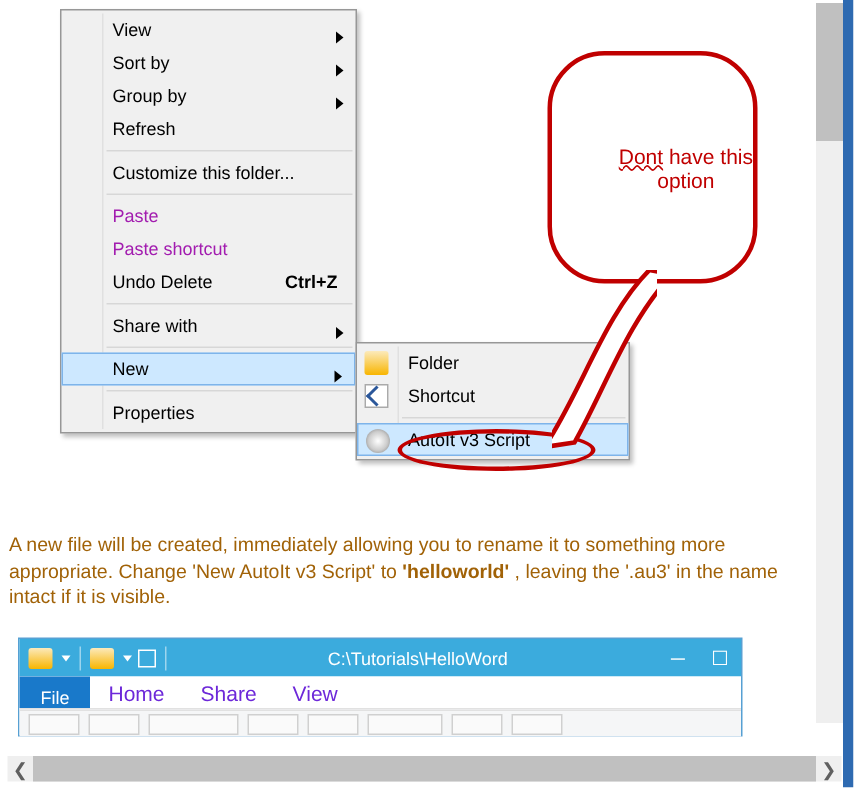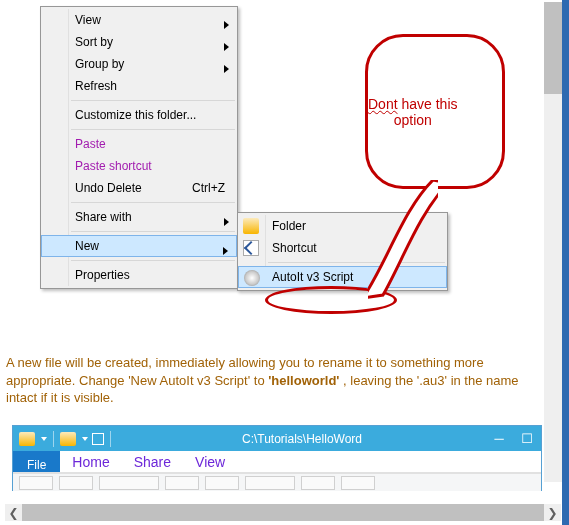--- a/index.html
+++ b/index.html
@@ -22,26 +22,26 @@
   .menu1 {
     position: absolute; top: 6px; left: 40px; width: 198px;
     background: #f0f0f0; border: 1px solid #979797;
     box-shadow: 2px 2px 3px rgba(0,0,0,.25);
     padding: 2px 0;
   }
   .menu1 .gutter { position:absolute; top:2px; bottom:2px; left:2px; width:26px; background:#f0f0f0; border-right:1px solid #e0e0e0;}
   .mi { position:relative; height:22px; line-height:22px; padding-left:34px; padding-right:8px; color:#000; }
   .mi.disabled { color:#a21caf; }
   .mi .arrow { position:absolute; right:8px; top:5px; }
-  .mi .shortcut { position:absolute; right:12px; }
+  .mi .shortcut { position:absolute; right:12px;font-weight:bold; }
   .sep { height:1px; margin:3px 2px 3px 30px; background:#d7d7d7; }
   .mi.selected { background:#cde8ff; border:1px solid #7eb4ea; padding-left:33px; height:22px; line-height:20px;}
   
   .menu2 {
-    position: absolute; top: 212px; left: 237px; width: 211px;
+    position: absolute; top: 228px; left: 237px; width: 183px;
     background: #f0f0f0; border:1px solid #979797;
     box-shadow: 2px 2px 3px rgba(0,0,0,.25);
     padding:2px 0;
   }
   .menu2 .gutter { position:absolute; top:2px; bottom:2px; left:2px; width:26px; background:#f0f0f0; border-right:1px solid #e0e0e0;}
   .si { position:relative; height:22px; line-height:22px; padding-left:34px; padding-right:8px; }
   .si.selected { background:#cde8ff; border:1px solid #7eb4ea; padding-left:33px; line-height:20px;}
   .si .ico { position:absolute; left:5px; top:3px; width:16px; height:16px; }
   
   .ico-folder { background: linear-gradient(#fceabb,#f8b500); border-radius:2px; }
@@ -49,40 +49,40 @@
   .ico-shortcut::after { content:""; position:absolute; left:2px; top:2px; width:8px; height:8px; border-left:2px solid #2b579a; border-bottom:2px solid #2b579a; transform:rotate(45deg);}
   .ico-autoit { background:radial-gradient(circle at 50% 50%, #fff 0%, #ccc 55%, #777 100%); border-radius:50%; }
   .ico-bitmap { background: linear-gradient(135deg,#7db9e8 0%,#fff 40%,#d76b6b 70%,#9ed89e 100%); border:1px solid #888;}
   .tri { width:0;height:0;border-top:4px solid transparent;border-bottom:4px solid transparent;border-left:5px solid #000; display:inline-block;}
   
   .callout {
     position:absolute; top: 34px; left: 365px; width: 140px; height: 155px;
     border: 3px solid #c00000; border-radius: 38px;
     background:#fff;
     text-align:center; color:#c00000; font-size:14px;
-    display:flex; align-items:center; justify-content:flex-start;
+    display:flex; align-items:center; justify-content:flex-end;
   }
   .callout-tail {
     position:absolute; top:180px; left:368px; width:70px; height:130px;
     pointer-events:none;
   }
   
   .oval {
     position:absolute; top:286px; left:265px; width:132px; height:28px;
     border:3px solid #c00000; border-radius:50%;
     pointer-events:none;
   }
   
   .para {
     position:absolute; top: 354px; left: 6px; width: 520px;
     font-size: 13px; font-family: Verdana, sans-serif; color:#a16207; line-height:1.35;
   }
   
   .explorer {
-    position:absolute; top: 425px; left: 12px; width: 530px; height: 66px;
+    position:absolute; top: 425px; left: 12px; width: 483px; height: 66px;
     border:1px solid #56a0d3;
   }
   .exp-title { height:25px; background:#3babdd; color:#fff; display:flex; align-items:center; }
   .exp-title .foldergrp { display:flex; gap:4px; align-items:center; padding:0 6px;}
   .mini-folder { width:16px;height:14px; background:linear-gradient(#fceabb,#f8b500); border-radius:2px; }
   .sep-v { width:1px;height:16px;background:rgba(255,255,255,.5); margin:0 2px;}
   .tiny-down { width:0;height:0;border-left:3px solid transparent;border-right:3px solid transparent;border-top:4px solid #fff; margin-left:2px;}
   .exp-title .titletext { flex:1; text-align:center; font-size:12px;}
   .winbtn { width:28px; height:20px; display:flex;align-items:center;justify-content:center; color:#fff; font-size:13px;}
   .exp-ribbon { height:22px; background:#fff; display:flex; align-items:stretch; border-bottom:1px solid #e1e1e1;}

